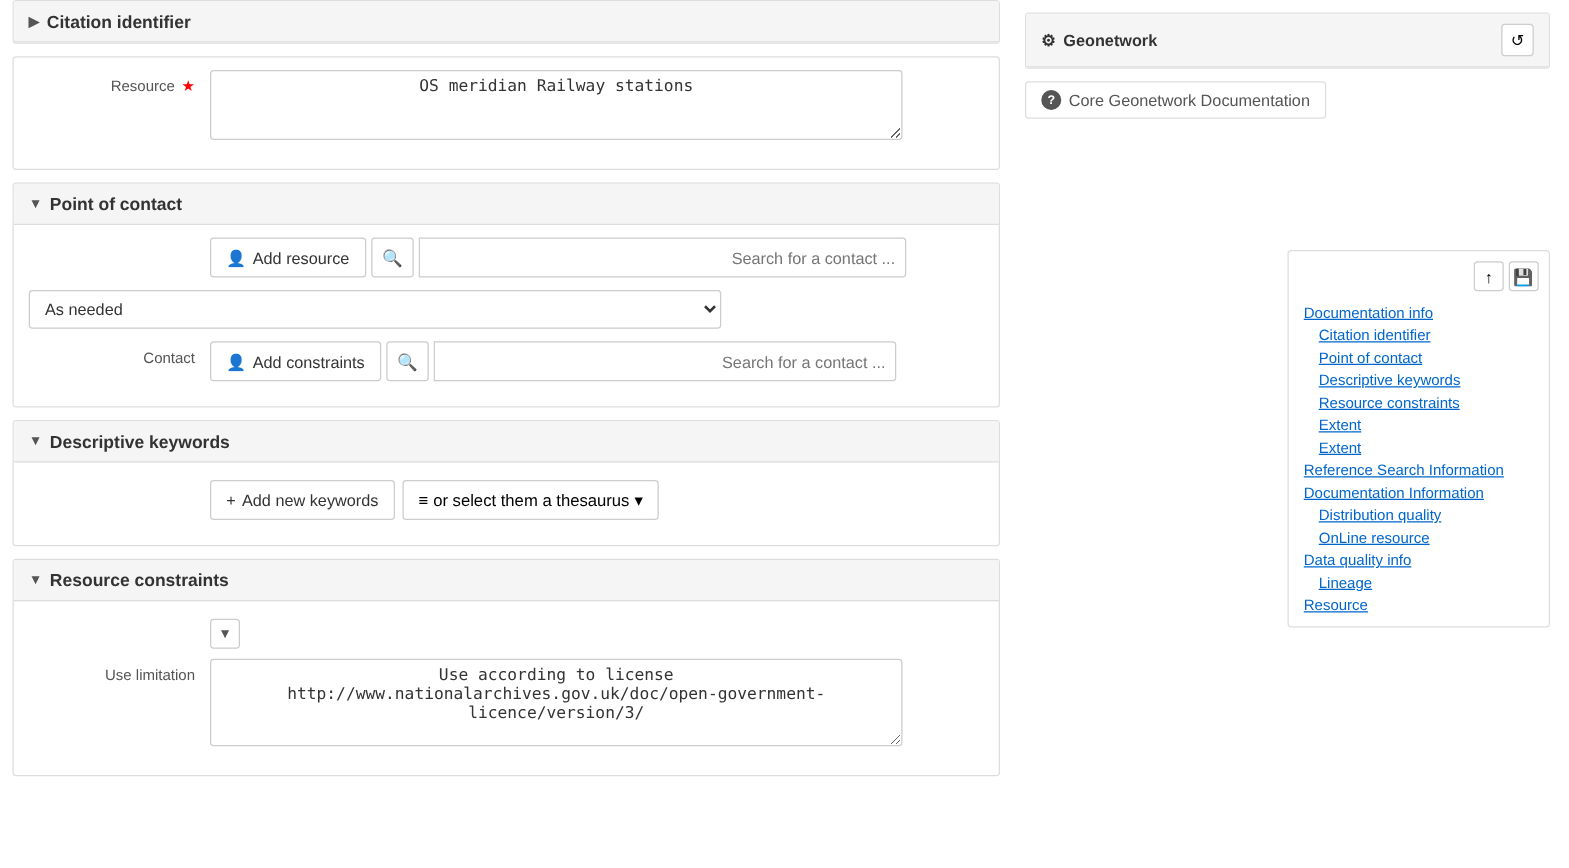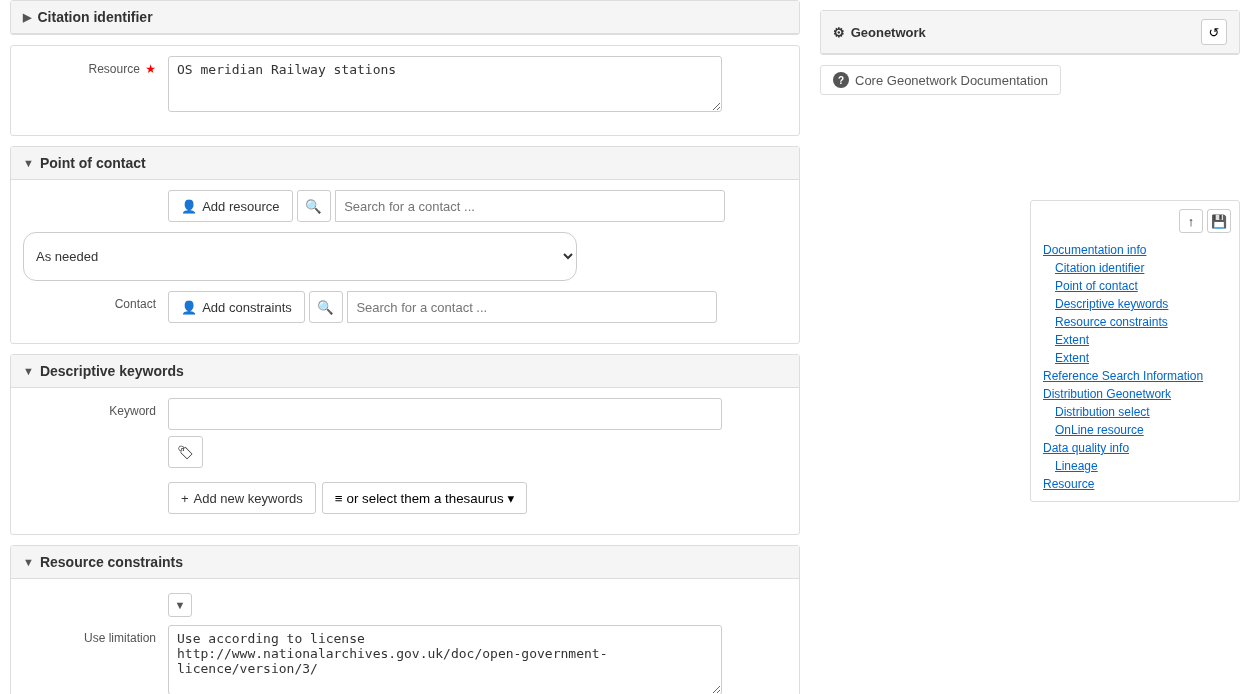--- a/index.html
+++ b/index.html
@@ -71,29 +71,30 @@
     input[type="text"], textarea, select {
       border: 1px solid #ccc;
       border-radius: 3px;
       padding: 5px 8px;
       font-size: 13px;
       color: #333;
       background: #fff;
     }
     input[type="text"] {
       height: 32px;
+      text-align: right;
     }
     textarea {
       resize: vertical;
       font-size: 13px;
+      text-align: center;
     }
     select {
-      height: 49px;
-      cursor: pointer;
-      border-radius: 13px;
+      height: 31px;
+      cursor: pointer;
     }
 
     
     .abstract-area {
       width: 554px;
       height: 56px;
       resize: vertical;
     }
 
     
@@ -361,33 +362,20 @@
       </div>
     </div>
 
     <div class="section">
       <div class="section-header">
         <span style="color:#555; font-size:11px;">▼</span>
         <span>Descriptive keywords</span>
       </div>
       <div class="section-body">
 
-        <div class="field-row">
-          <div class="field-label">
-            <span>Keyword</span>
-          </div>
-          <div class="field-control">
-            <input type="text" class="keyword-input" style="">
-            <div style="margin-top: 6px;">
-              <button class="btn-tag">
-                <span>🏷</span>
-              </button>
-            </div>
-          </div>
-        </div>
 
         <div class="field-row">
           <div class="field-label"></div>
           <div class="field-control keyword-actions">
             <button class="btn">
               <span>+</span>
               <span>Add new keywords</span>
             </button>
             <button class="btn-thesaurus">
               <span>≡</span>
@@ -457,22 +445,22 @@
       </div>
       <div>
         <a class="nav-item" href="#">Documentation info</a>
         <a class="nav-item indent1" href="#">Citation identifier</a>
         <a class="nav-item indent1" href="#">Point of contact</a>
         <a class="nav-item indent1" href="#">Descriptive keywords</a>
         <a class="nav-item indent1" href="#">Resource constraints</a>
         <a class="nav-item indent1" href="#">Extent</a>
         <a class="nav-item indent1" href="#">Extent</a>
         <a class="nav-item" href="#">Reference Search Information</a>
-        <a class="nav-item" href="#">Distribution Geonetwork</a>
-        <a class="nav-item indent1" href="#">Distribution select</a>
+        <a class="nav-item" href="#">Documentation Information</a>
+        <a class="nav-item indent1" href="#">Distribution quality</a>
         <a class="nav-item indent1" href="#">OnLine resource</a>
         <a class="nav-item" href="#">Data quality info</a>
         <a class="nav-item indent1" href="#">Lineage</a>
         <a class="nav-item" href="#">Resource</a>
       </div>
     </div>
   </div>
 </div>
 
 </body></html>

